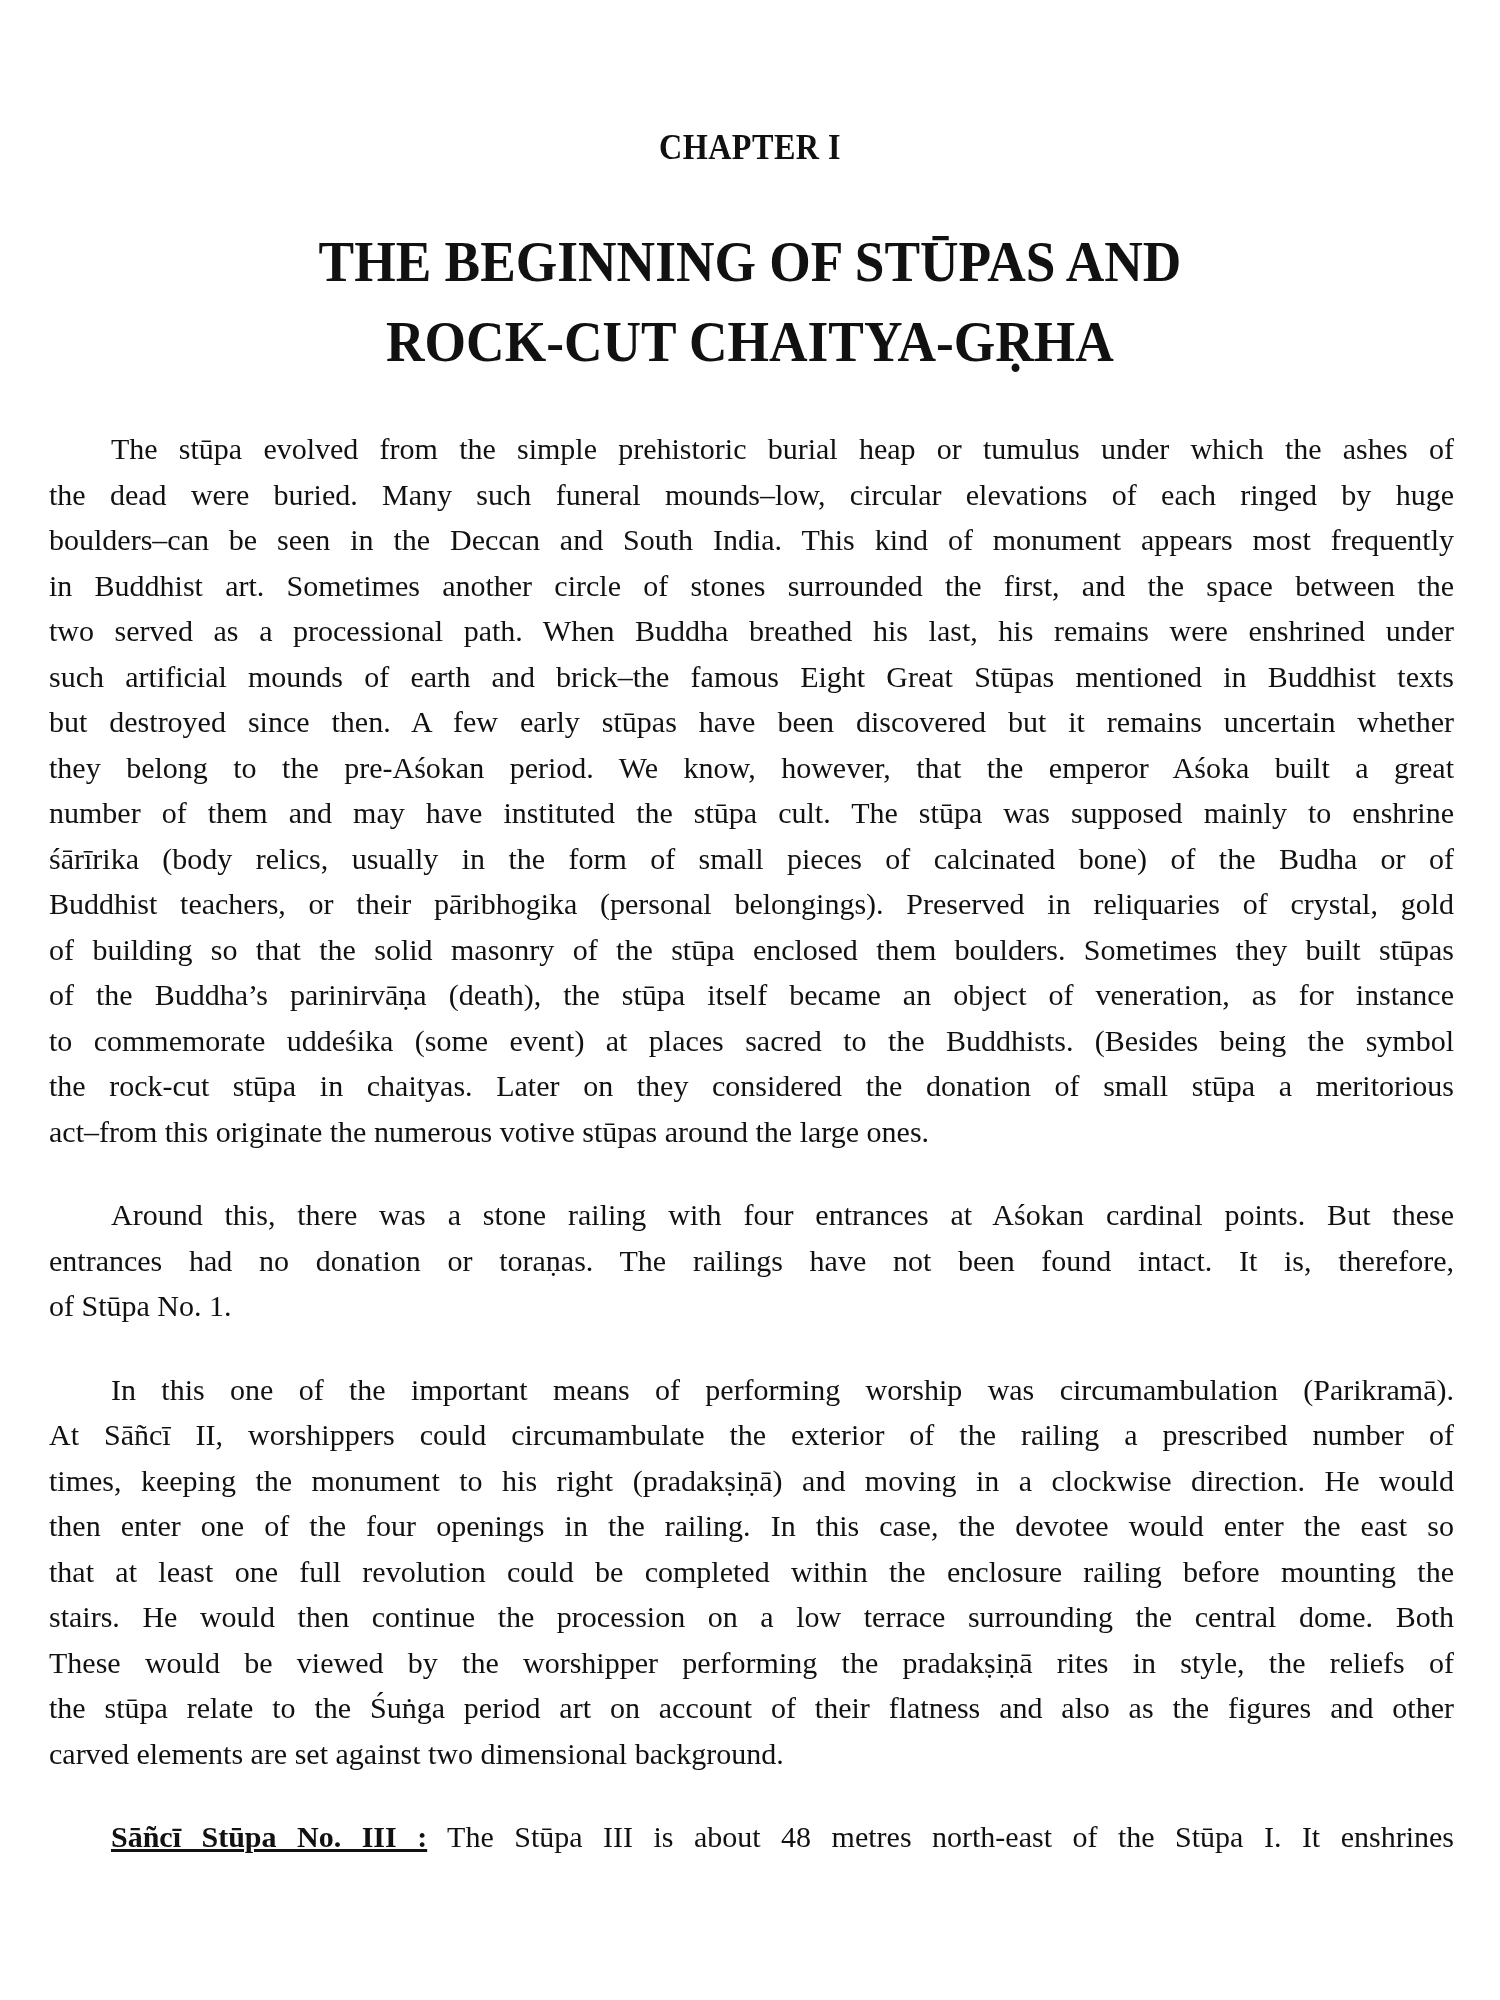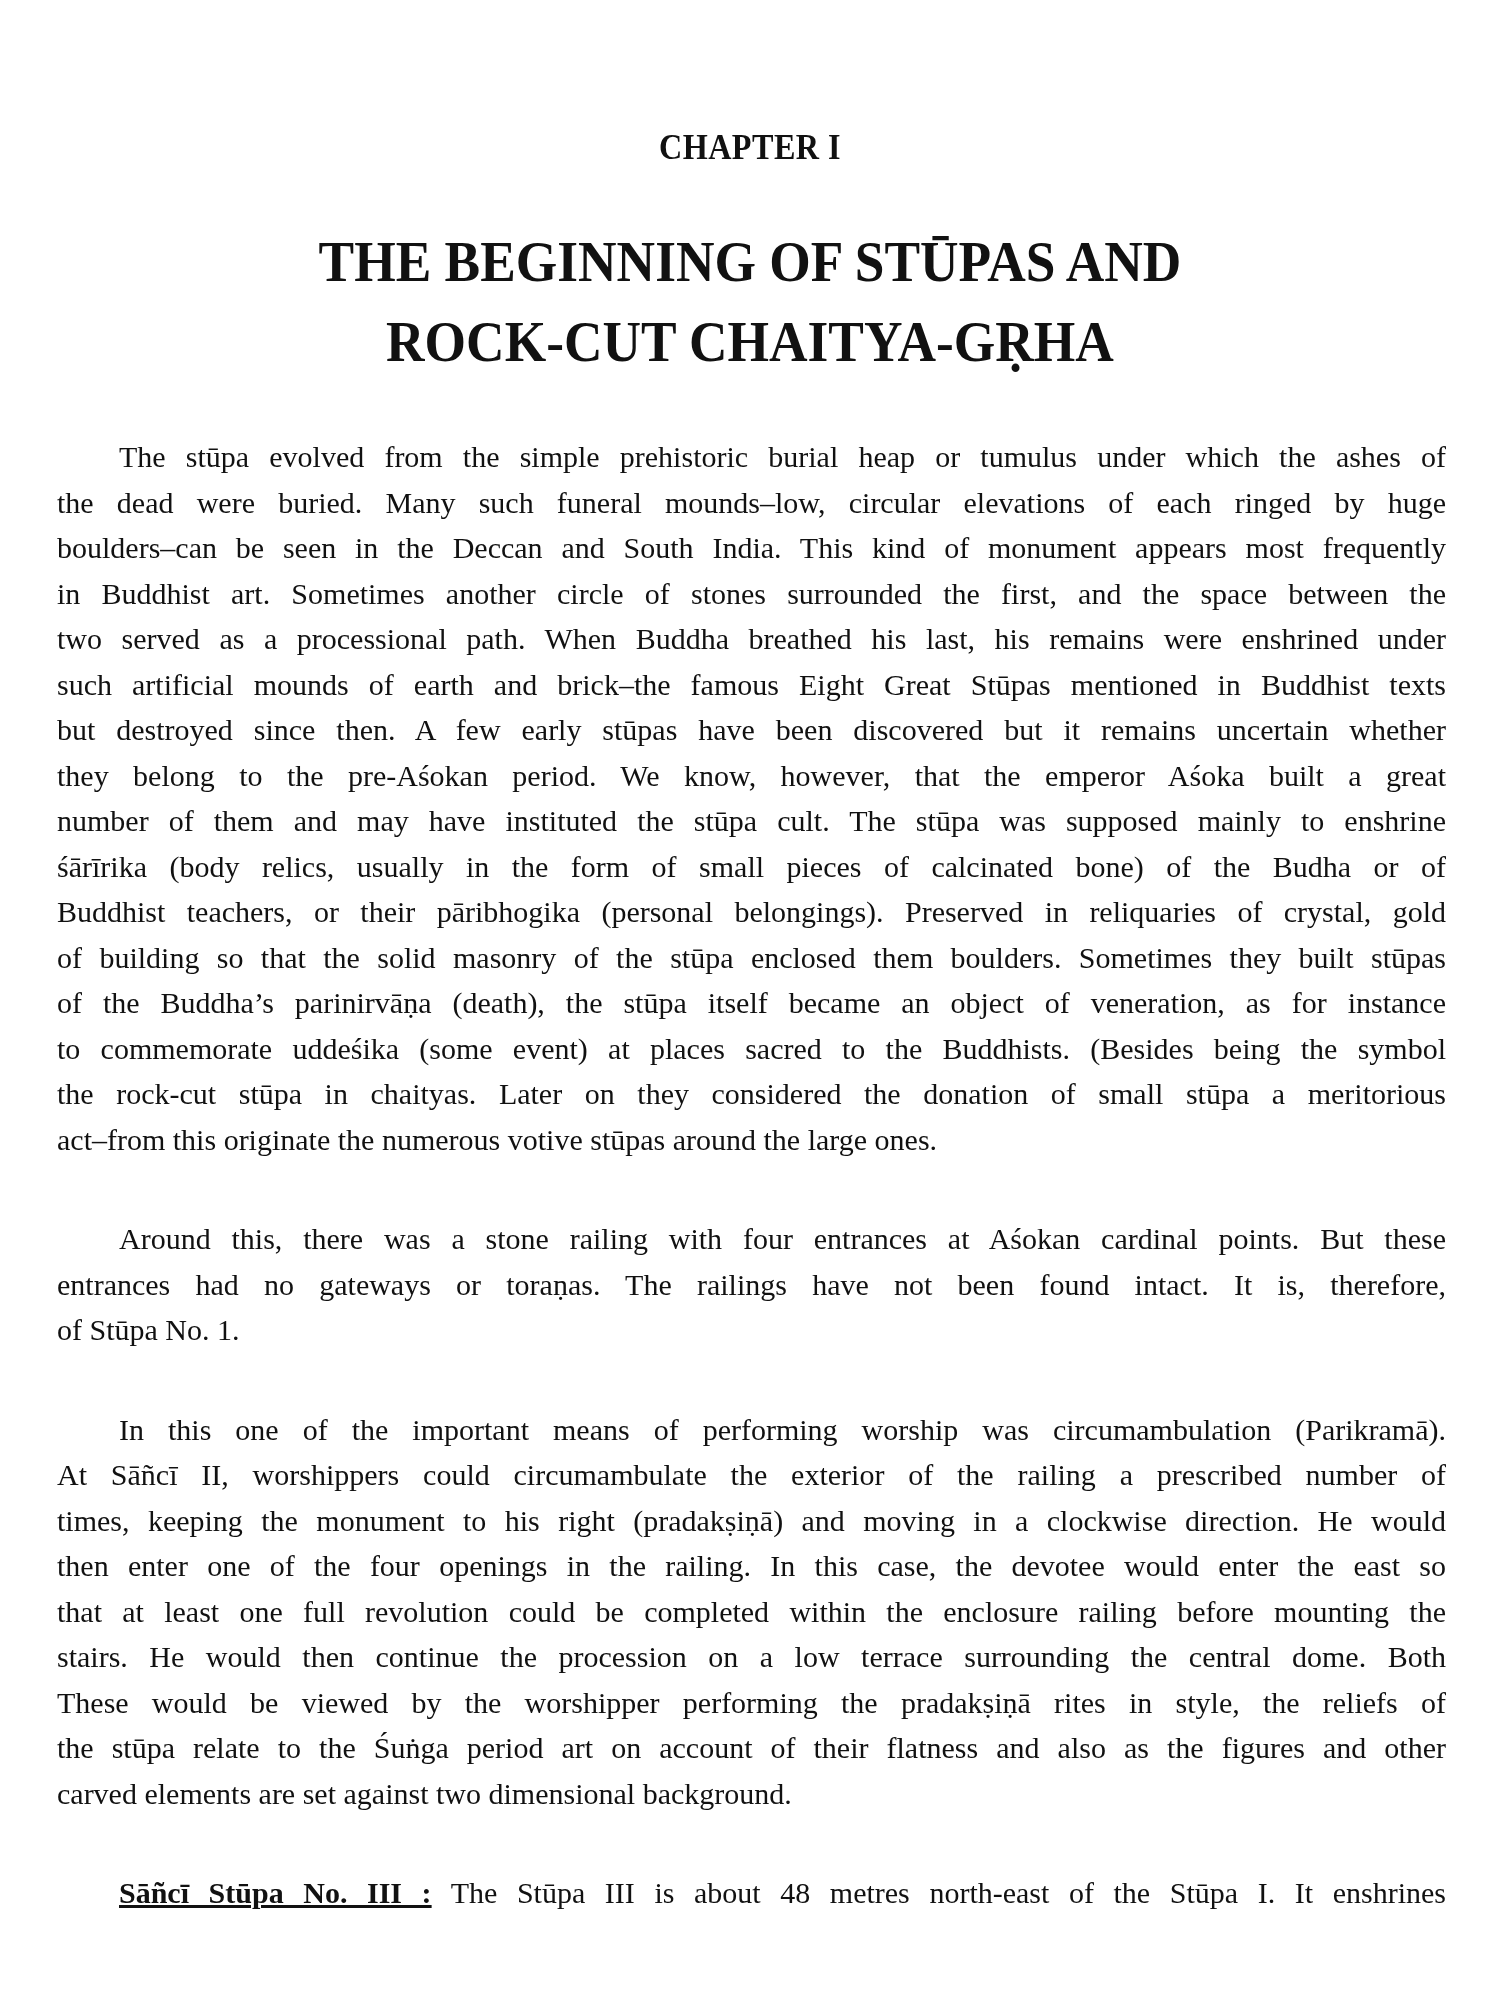--- a/index.html
+++ b/index.html
@@ -14,21 +14,21 @@
     }
     .title {
       position: absolute; top: 222px; left: 0; width: 1500px; text-align: center;
       font-size: 58px; font-weight: bold; line-height: 80px;
       transform: scaleX(0.92); transform-origin: center;
     }
     .body {
       position: absolute; left: 41px; width: 1421px; top: 418px;
       font-size: 30px;
     }
-    .para { margin: 16px; }
+    .para { margin: 8px; }
     .line {
       display: block; height: 45.5px; line-height: 45.5px; white-space: nowrap;
       text-align: justify; text-align-last: justify;
       transform: scaleY(1.0);
     }
     .line.last { text-align-last: left; }
     .line.indent { padding-left: 62px; }
     .gap { height: 22px; }
     .bold { font-weight: bold; text-decoration: underline; }
     .it { }
@@ -59,21 +59,21 @@
     <span class="line"><span>of building so that the solid masonry of the stūpa enclosed them boulders. Sometimes they built stūpas</span></span>
     <span class="line"><span>of the Buddha’s parinirvāṇa (death), the stūpa itself became an object of veneration, as for instance</span></span>
     <span class="line"><span>to commemorate </span><span class="it">uddeśika</span><span> (some event) at places sacred to the Buddhists. (Besides being the symbol</span></span>
     <span class="line"><span>the rock-cut stūpa in chaityas. Later on they considered the donation of small stūpa a meritorious</span></span>
     <span class="line last"><span>act–from this originate the numerous votive stūpas around the large ones.</span></span>
   </div>
   <div class="gap"></div>
 
   <div class="para">
     <span class="line indent"><span>Around this, there was a stone railing with four entrances at Aśokan cardinal points. But these</span></span>
-    <span class="line"><span>entrances had no gateways or </span><span class="it">toraṇas</span><span>. The railings have not been found intact. It is, therefore,</span></span>
+    <span class="line"><span>entrances had no donation or </span><span class="it">toraṇas</span><span>. The railings have not been found intact. It is, therefore,</span></span>
     <span class="line last"><span>of Stūpa No. 1.</span></span>
   </div>
   <div class="gap"></div>
 
   <div class="para">
     <span class="line indent"><span>In this one of the important means of performing worship was circumambulation </span><span class="it">(Parikramā)</span><span>.</span></span>
     <span class="line"><span>At Sāñcī II, worshippers could circumambulate the exterior of the railing a prescribed number of</span></span>
     <span class="line"><span>times, keeping the monument to his right (</span><span class="it">pradakṣiṇā</span><span>) and moving in a clockwise direction. He would</span></span>
     <span class="line"><span>then enter one of the four openings in the railing. In this case, the devotee would enter the east so</span></span>
     <span class="line"><span>that at least one full revolution could be completed within the enclosure railing before mounting the</span></span>

